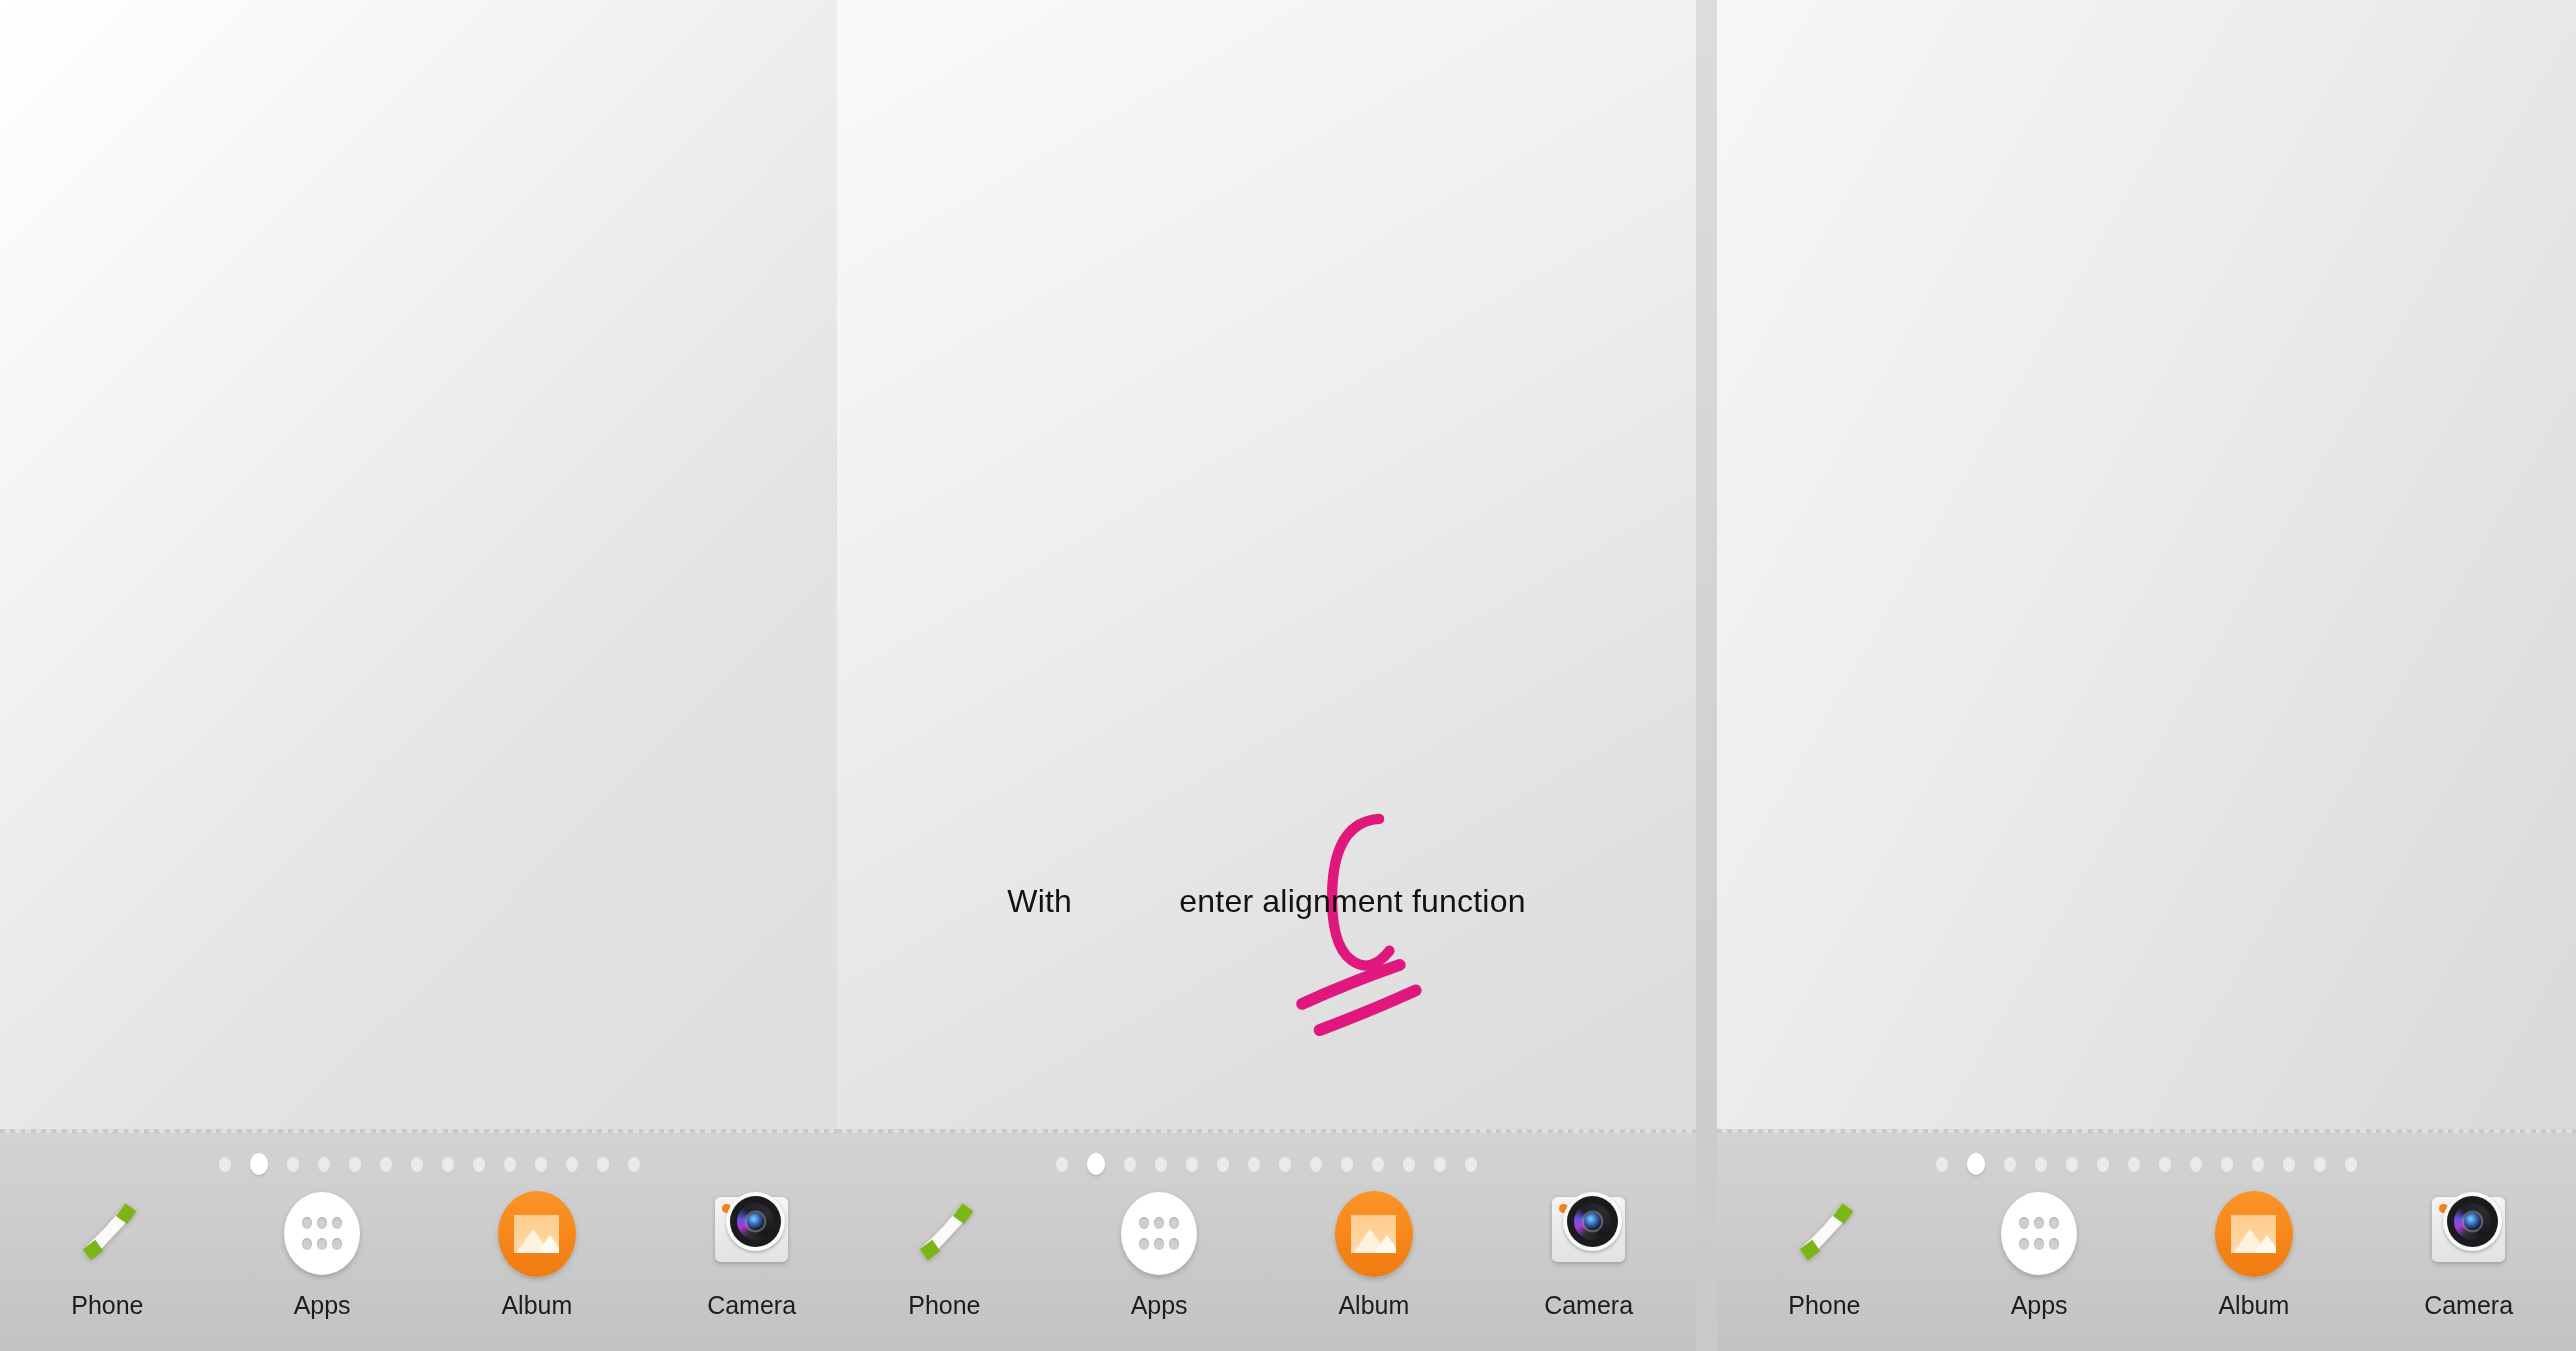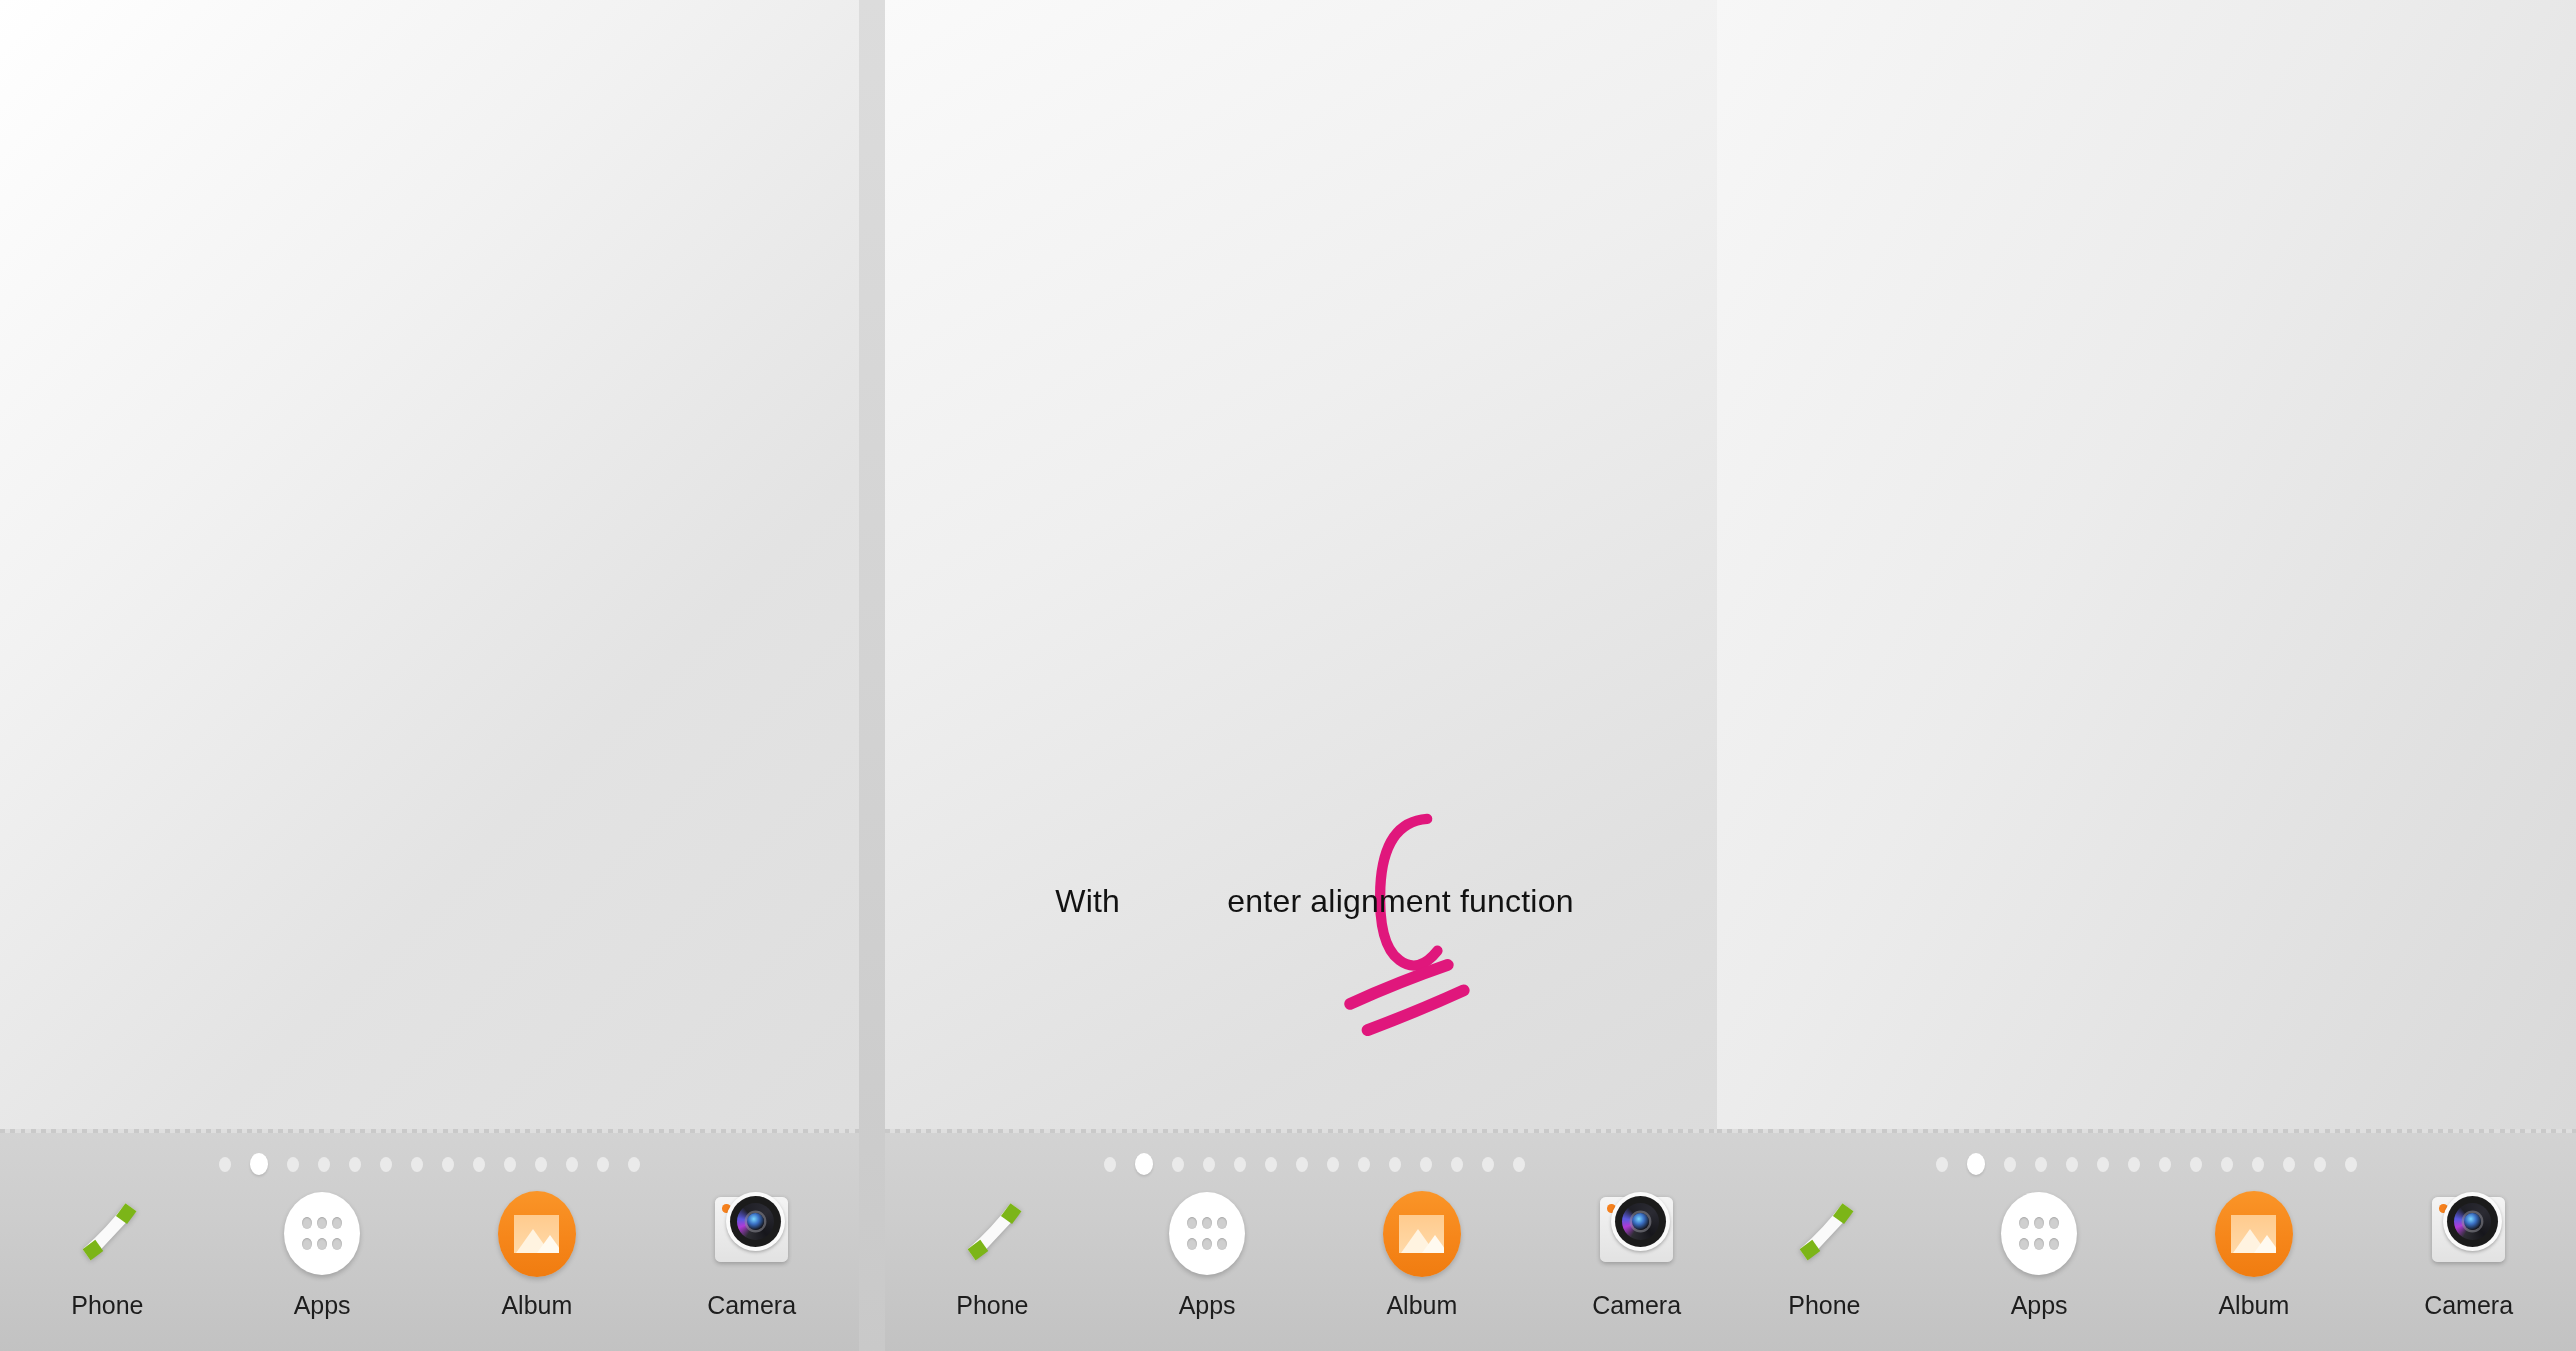--- a/index.html
+++ b/index.html
@@ -6,21 +6,21 @@
   * { margin:0; padding:0; box-sizing:border-box; }
   html,body{ width:2576px; height:1352px; overflow:hidden; background:#d4d4d4;
              font-family:"Liberation Sans", sans-serif; }
 
   #screen{ position:relative; width:2576px; height:1352px;
            background:linear-gradient(180deg,#dcdcdc 0%,#d2d2d2 55%,#c9c9c9 100%); }
 
   
   .panel{ position:absolute; top:0; width:859px; height:1352px; overflow:hidden; }
   .panel.p1{ left:0; }
-  .panel.p2{ left:885px; }
+  .panel.p2{ left:837px; }
   .panel.p3{ left:1717px; }
   .panel-bg{ position:absolute; inset:0;
              background:linear-gradient(135deg,#ffffff 0%,#f2f2f2 30%,#e3e3e3 60%,#dcdcdc 100%); }
   .panel.p2 .panel-bg{ background:linear-gradient(150deg,#fafafa 0%,#efefef 35%,#e0e0e0 70%,#d8d8d8 100%); }
   .panel.p3 .panel-bg{ background:linear-gradient(120deg,#f7f7f7 0%,#ececec 40%,#dfdfdf 75%,#d6d6d6 100%); }
 
   .strips{ position:absolute; left:0; top:0; width:859px; height:1129px; }
 
   
   .strip{ position:absolute; left:6.4px; width:840px; overflow:hidden;

